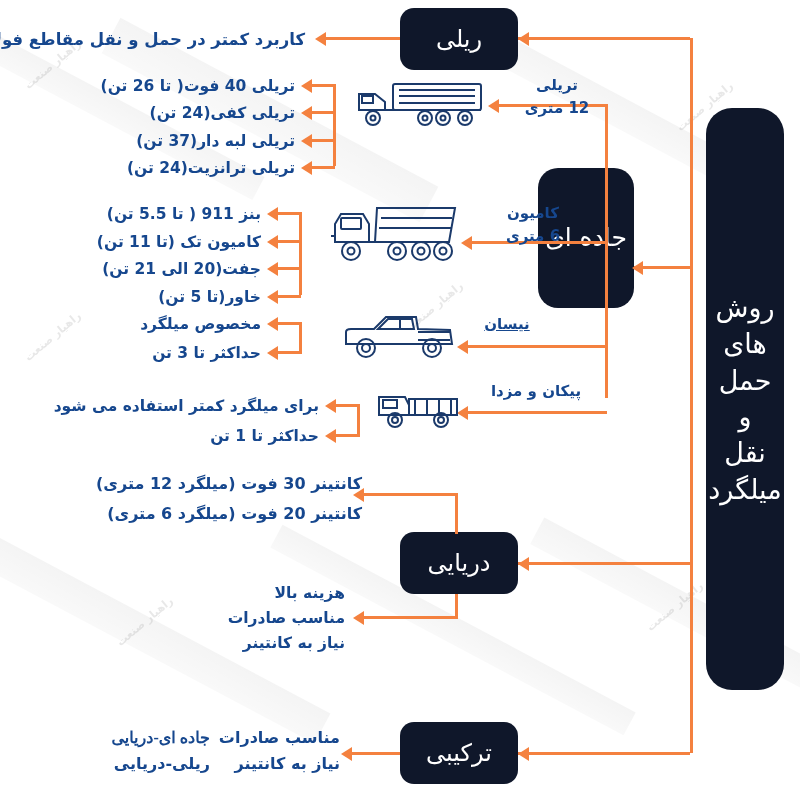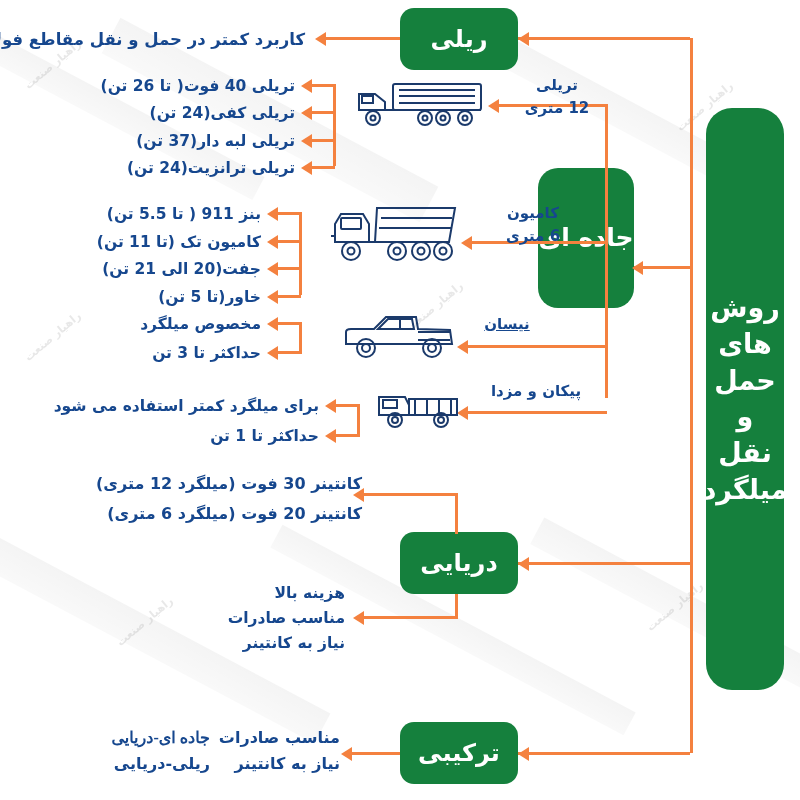--- a/index.html
+++ b/index.html
@@ -29,24 +29,24 @@
     font-size: 11px;
     font-weight: bold;
     transform: rotate(-40deg);
     white-space: nowrap;
     pointer-events: none;
     letter-spacing: 0.5px;
   }
   
   .node {
     position: absolute;
-    background: #15803d;
+    background: #0f172a;
     border-radius: 14px;
     color: #ffffff;
-    font-weight: bold;
+    font-weight: normal;
     display: flex;
     align-items: center;
     justify-content: center;
     text-align: center;
     line-height: 1.35;
     box-sizing: border-box;
   }
   #root-node {
     border-radius: 26px;
     font-size: 27px;

